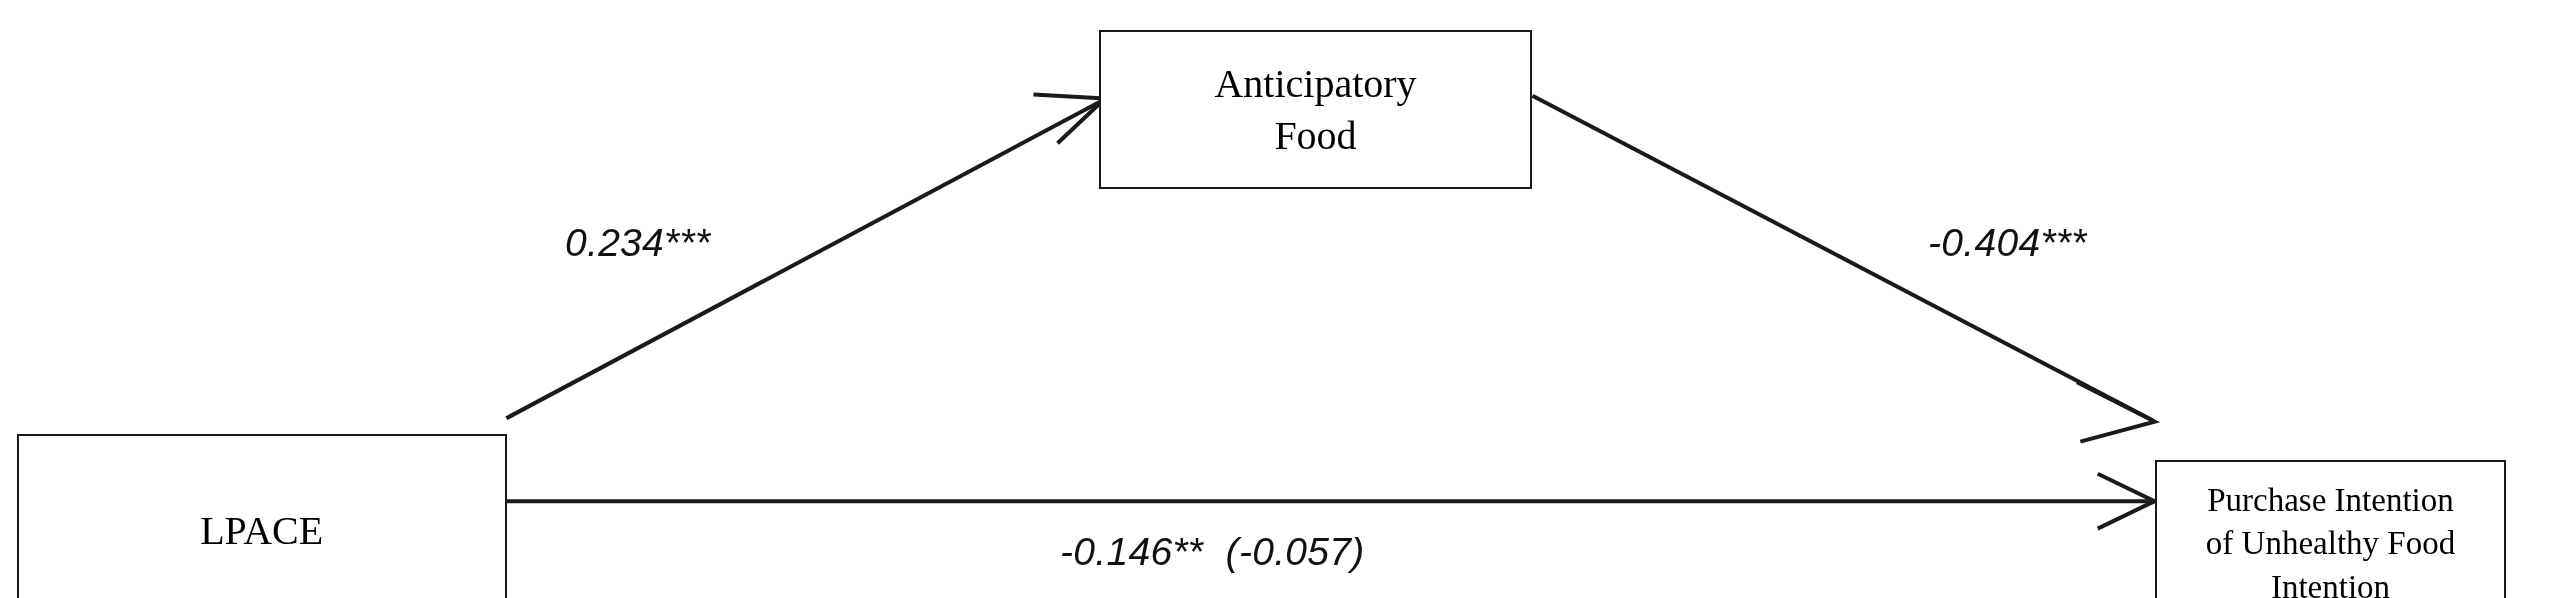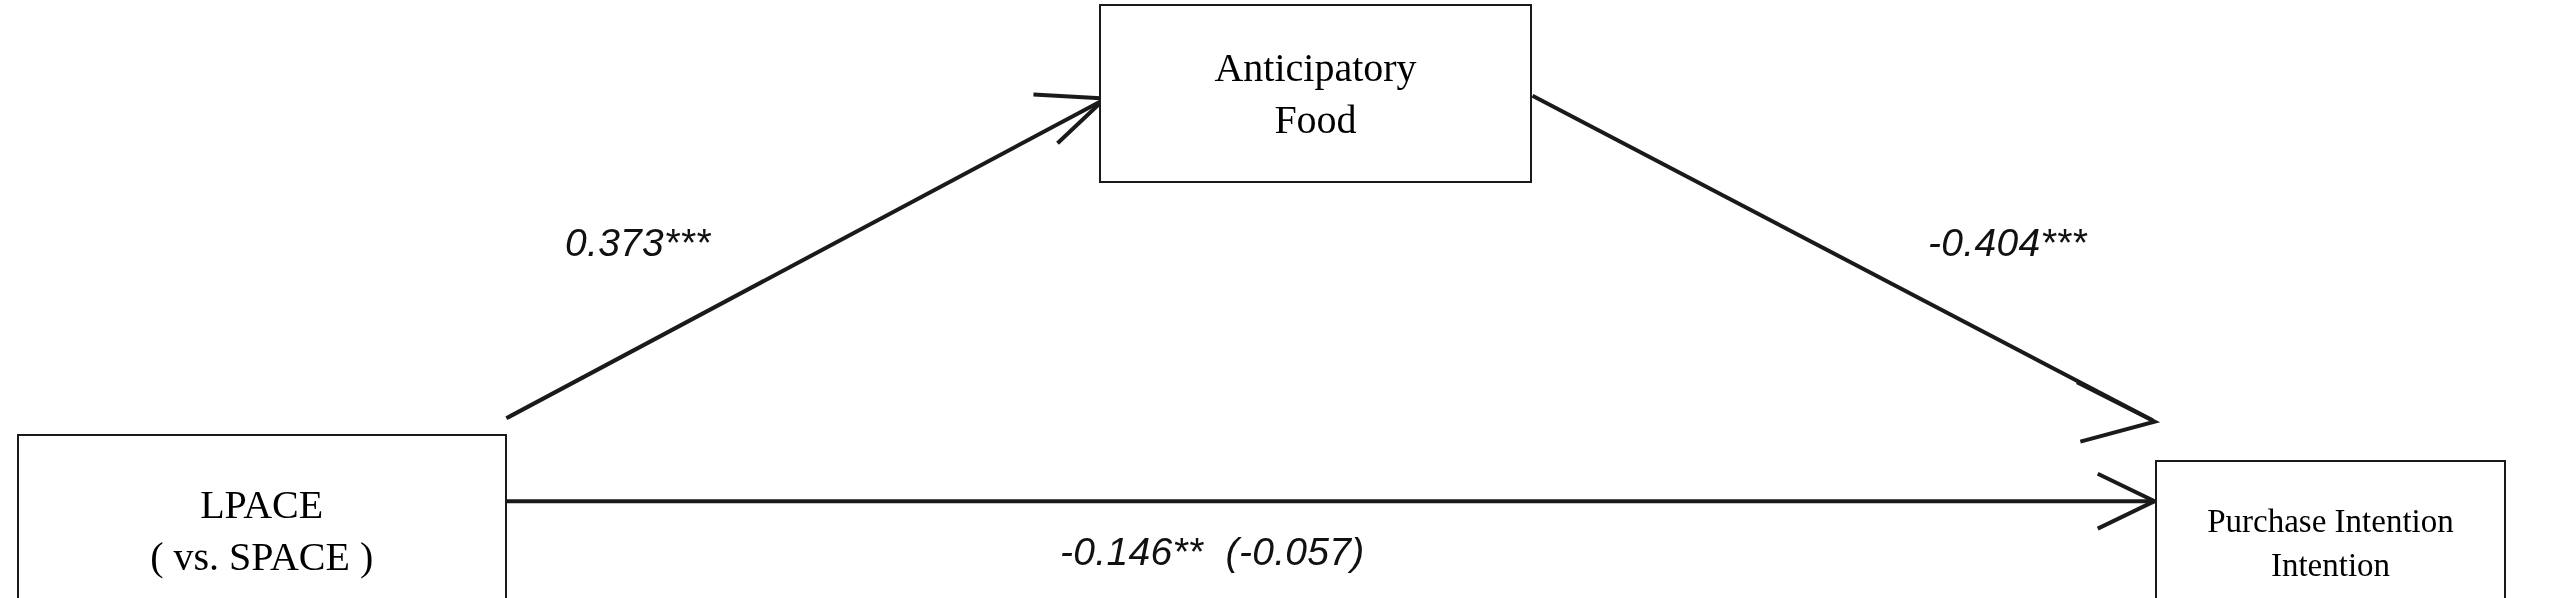--- a/index.html
+++ b/index.html
@@ -39,23 +39,23 @@
     line-height: 1.30;
     text-align: center;
   }
   .node-line {
     display: block;
     white-space: nowrap;
   }
   
   #node-mediator {
     left: 1099px;
-    top: 4px;
+    top: 30px;
     width: 433px;
-    height: 179px;
+    height: 159px;
     font-size: 40px;
   }
   #node-predictor {
     left: 16.7px;
     top: 434px;
     width: 490px;
     height: 194px;
     font-size: 40px;
   }
   #node-outcome {
@@ -117,28 +117,28 @@
     </g>
   </svg>
 
   <div class="node-box" id="node-mediator">
     <span class="node-line">Anticipatory</span>
     <span class="node-line">Food</span>
   </div>
 
   <div class="node-box" id="node-predictor">
     <span class="node-line">LPACE</span>
-    <span class="node-line">( vs. SPACE )</span>
   </div>
 
   <div class="node-box" id="node-outcome">
     <span class="node-line">Purchase Intention</span>
+    <span class="node-line">of Unhealthy Food</span>
     <span class="node-line">Intention</span>
   </div>
 
-  <div class="path-label" id="label-a-path">0.373***</div>
+  <div class="path-label" id="label-a-path">0.234***</div>
 
   <div class="path-label" id="label-b-path">-0.404***</div>
 
   <div class="path-label" id="label-c-path">-0.146**  (-0.057)</div>
 
 </div>
 
 
 </body></html>

